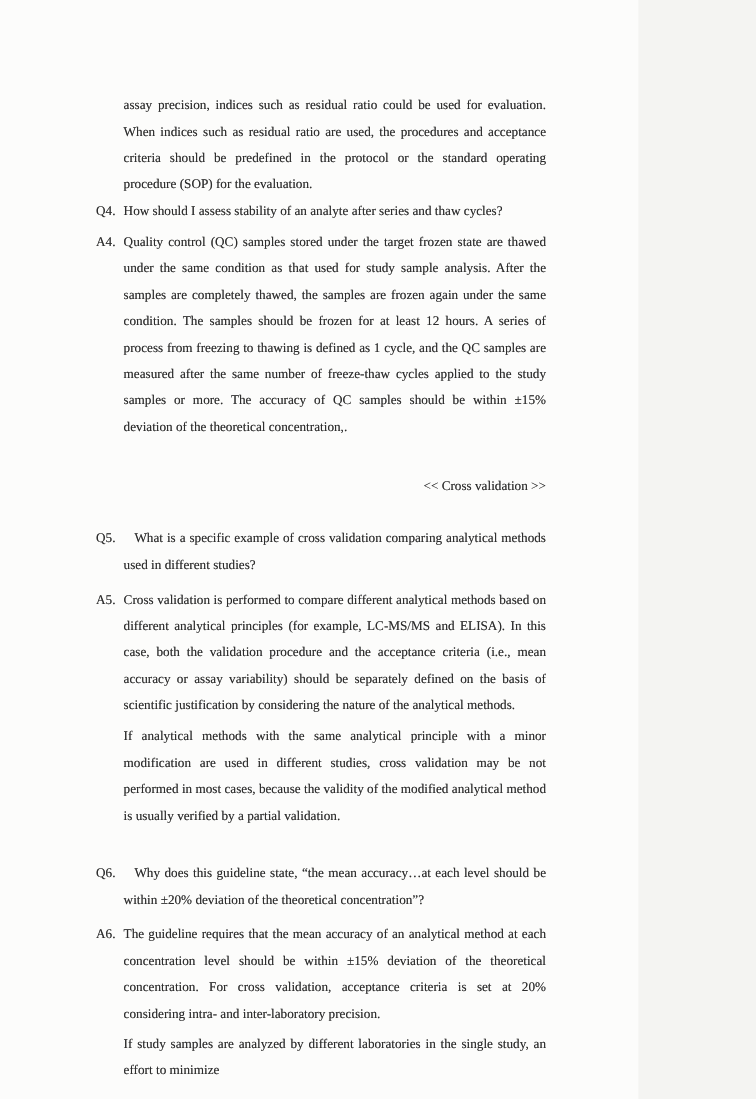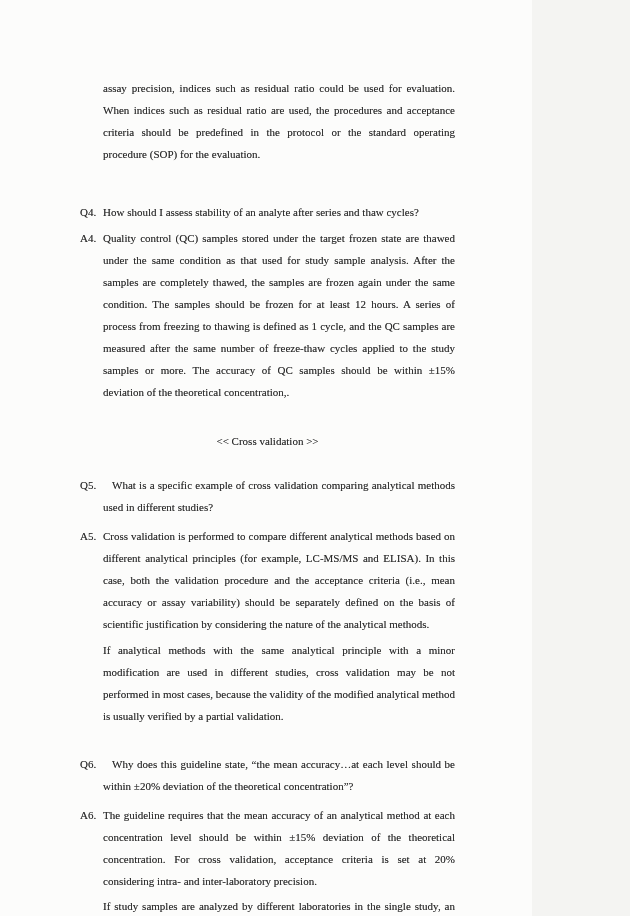--- a/index.html
+++ b/index.html
@@ -32,25 +32,25 @@
   }
   .block .lbl {
     position: absolute;
     left: 0;
     top: 0;
     text-indent: 0;
   }
   .qwide { text-indent: 9px; }
   .heading {
     padding-left: 0;
-    text-align: center;
+    text-align: right;
     font-family: Liberation Serif, serif;
   }
   
-  .m-q4  { margin-top: 36px; }
+  .m-q4  { }
   .m-a4  { margin-top: 4px; }
   .m-hd  { margin-top: 27px; }
   .m-q5  { margin-top: 22px; }
   .m-a5  { margin-top: 7px; }
   .m-a5b { margin-top: 4px; }
   .m-q6  { margin-top: 26px; }
   .m-a6  { margin-top: 7px; }
   .m-a6b { margin-top: 3px; }
 </style>
 </head>

